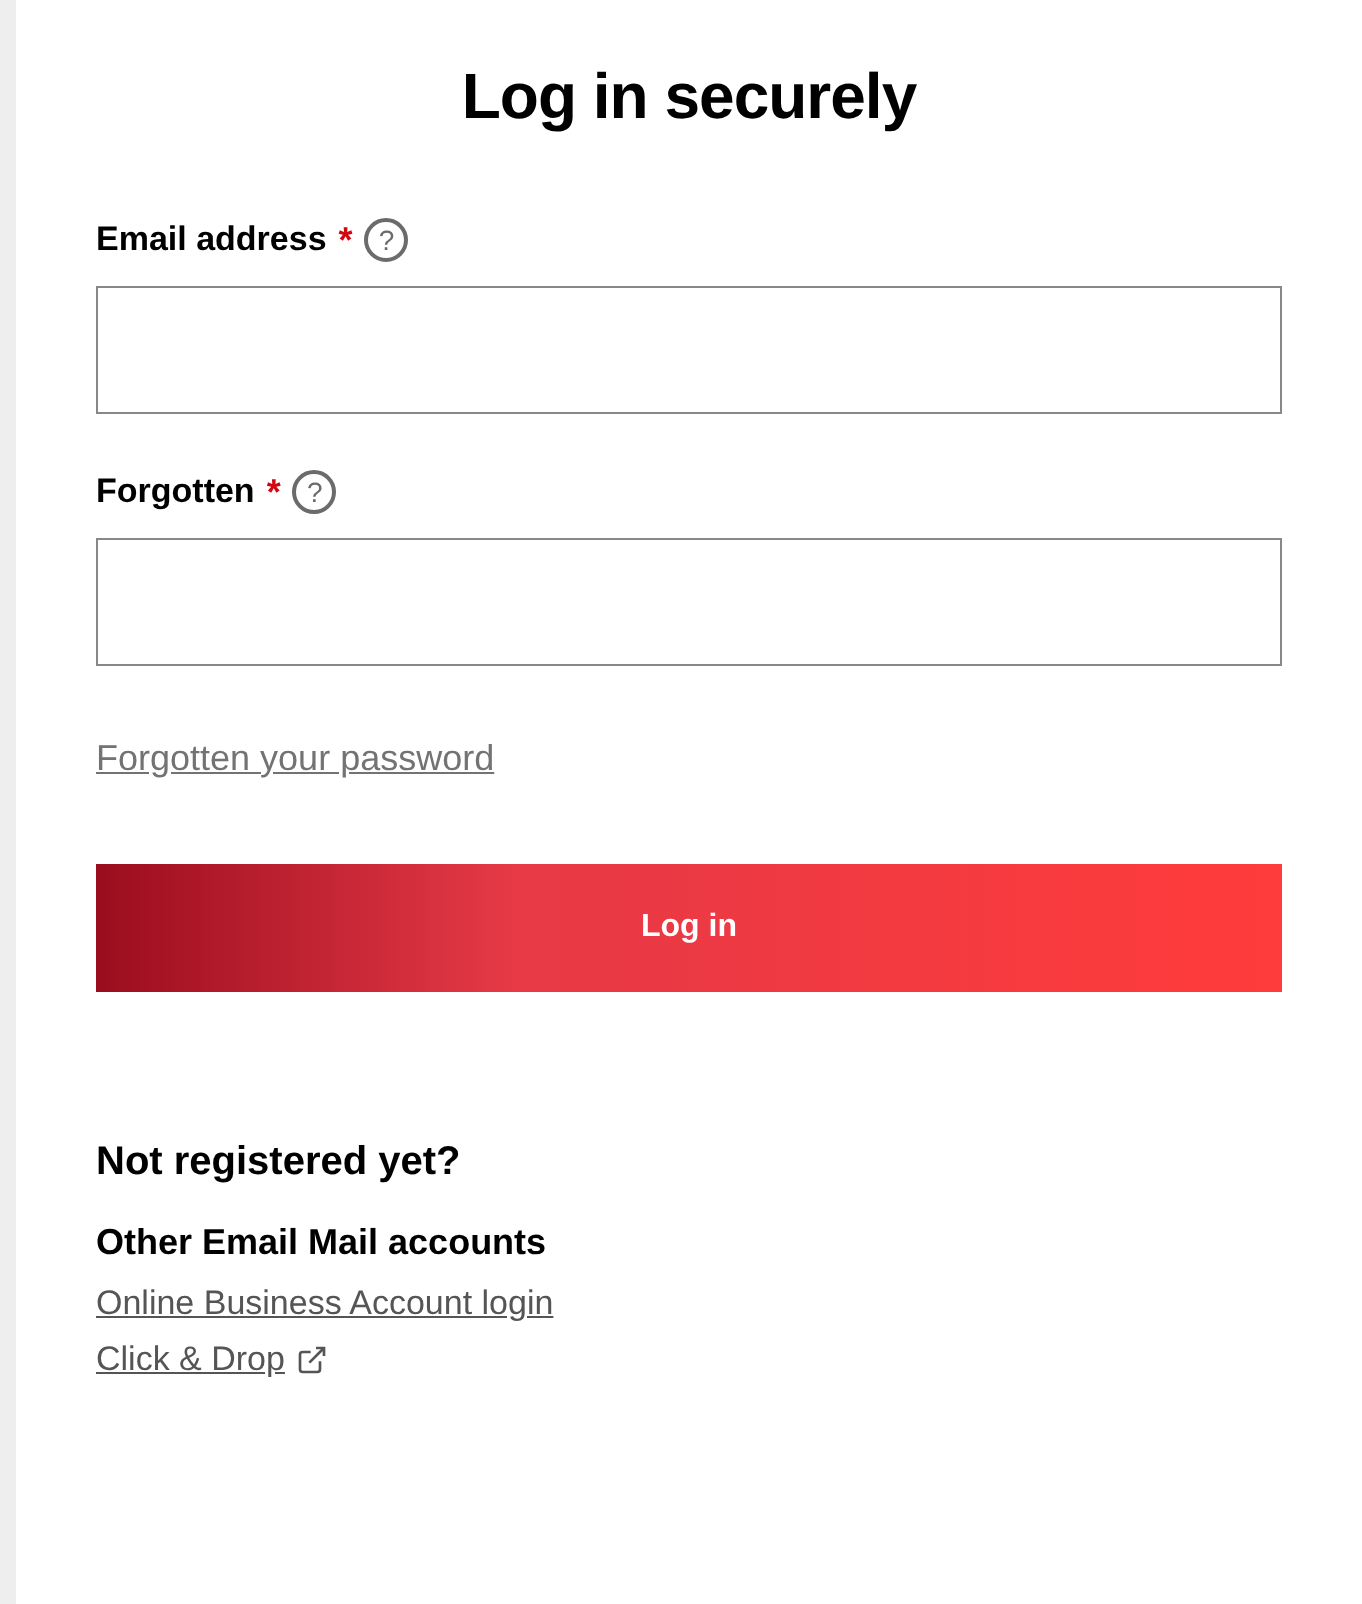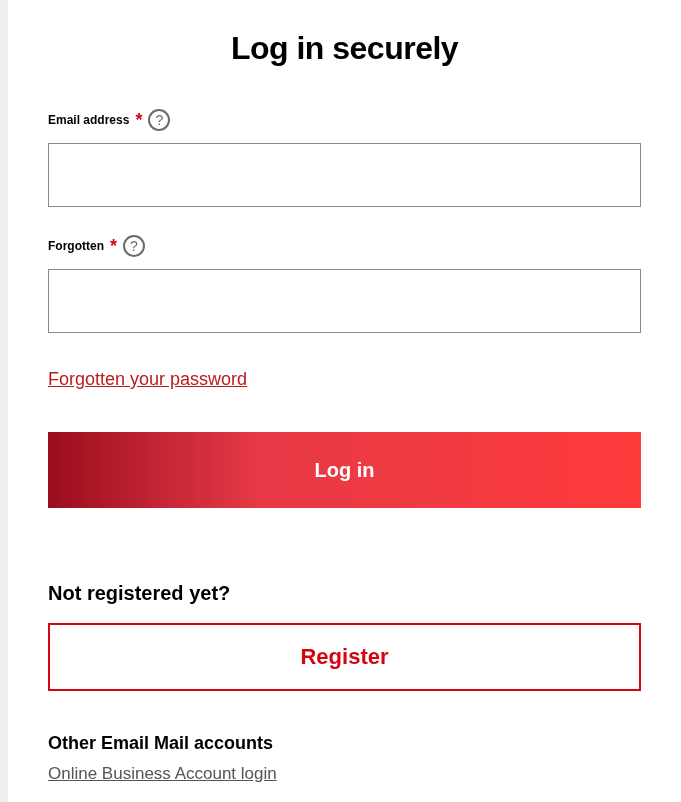--- a/index.html
+++ b/index.html
@@ -36,21 +36,21 @@
     .field-group {
       margin-bottom: 28px;
     }
     .field-label-row {
       display: flex;
       align-items: center;
       gap: 6px;
       margin-bottom: 12px;
     }
     .field-label {
-      font-size: 12px;
+      font-size: 17px;
       font-weight: 700;
     }
     .required {
       color: #d40511;
       font-size: 18px;
       font-weight: 700;
     }
     .help-circle {
       display: inline-flex;
       align-items: center;
@@ -69,33 +69,33 @@
       width: 100%;
       height: 64px;
       border: 1px solid #888888;
       padding: 0 14px;
       font-size: 16px;
       background: #ffffff;
     }
     .forgot-link {
       display: inline-block;
       font-size: 18px;
-      color: #b91c1c;
+      color: #737373;
       text-decoration: underline;
       margin-top: 8px;
       margin-bottom: 42px;
       cursor: pointer;
     }
     .login-button {
       width: 100%;
-      height: 76px;
+      height: 64px;
       border: none;
       background: linear-gradient(90deg, #9a0d1e 0%, #e63946 35%, #ff3b3b 100%);
       color: #ffffff;
-      font-size: 20px;
+      font-size: 16px;
       font-weight: 700;
       cursor: pointer;
       margin-bottom: 42px;
     }
     .section-heading {
       font-size: 20px;
       font-weight: 700;
       margin-bottom: 18px;
       margin-top: 32px;
     }
@@ -157,23 +157,32 @@
     </div>
     <input type="password" class="text-input" value="" style="">
   </div>
 
   <a class="forgot-link">Forgotten your password</a>
 
   <button class="login-button">Log in</button>
 
   <div class="section-heading">Not registered yet?</div>
 
-  <button class="register-button">Register</button>
 
   <div class="other-accounts-heading">Other Email Mail accounts</div>
 
   <div>
     <a class="account-link">
       <span>Online Business Account login</span>
     </a>
   </div>
+  <div>
+    <a class="account-link">
+      <span>Click &amp; Drop</span>
+      <svg class="external-icon" viewBox="0 0 24 24" fill="none" stroke="#555555" stroke-width="2">
+        <path d="M18 13v6a2 2 0 0 1-2 2H5a2 2 0 0 1-2-2V8a2 2 0 0 1 2-2h6"></path>
+        <polyline points="15 3 21 3 21 9"></polyline>
+        <line x1="10" y1="14" x2="21" y2="3"></line>
+      </svg>
+    </a>
+  </div>
 
 </div>
 
 </body></html>

